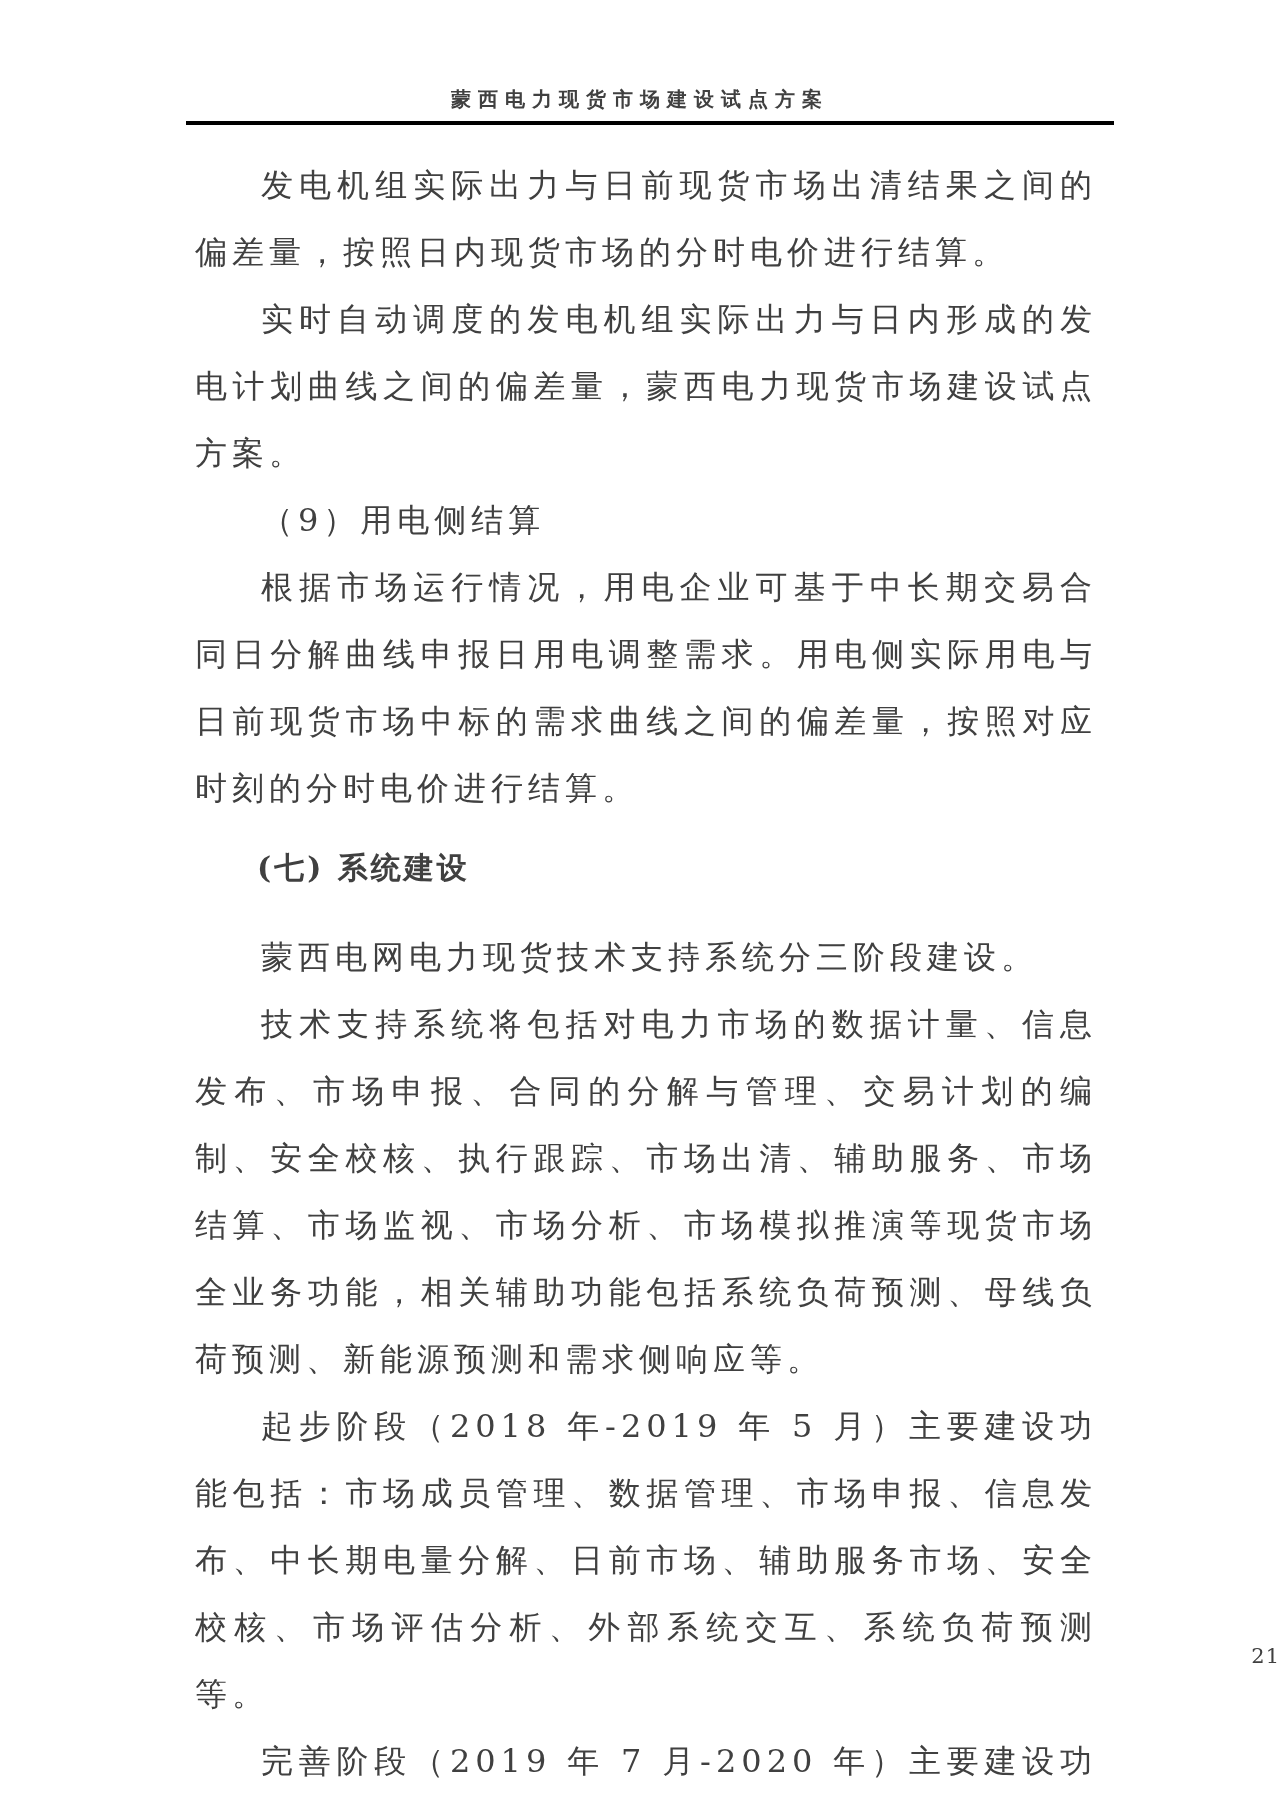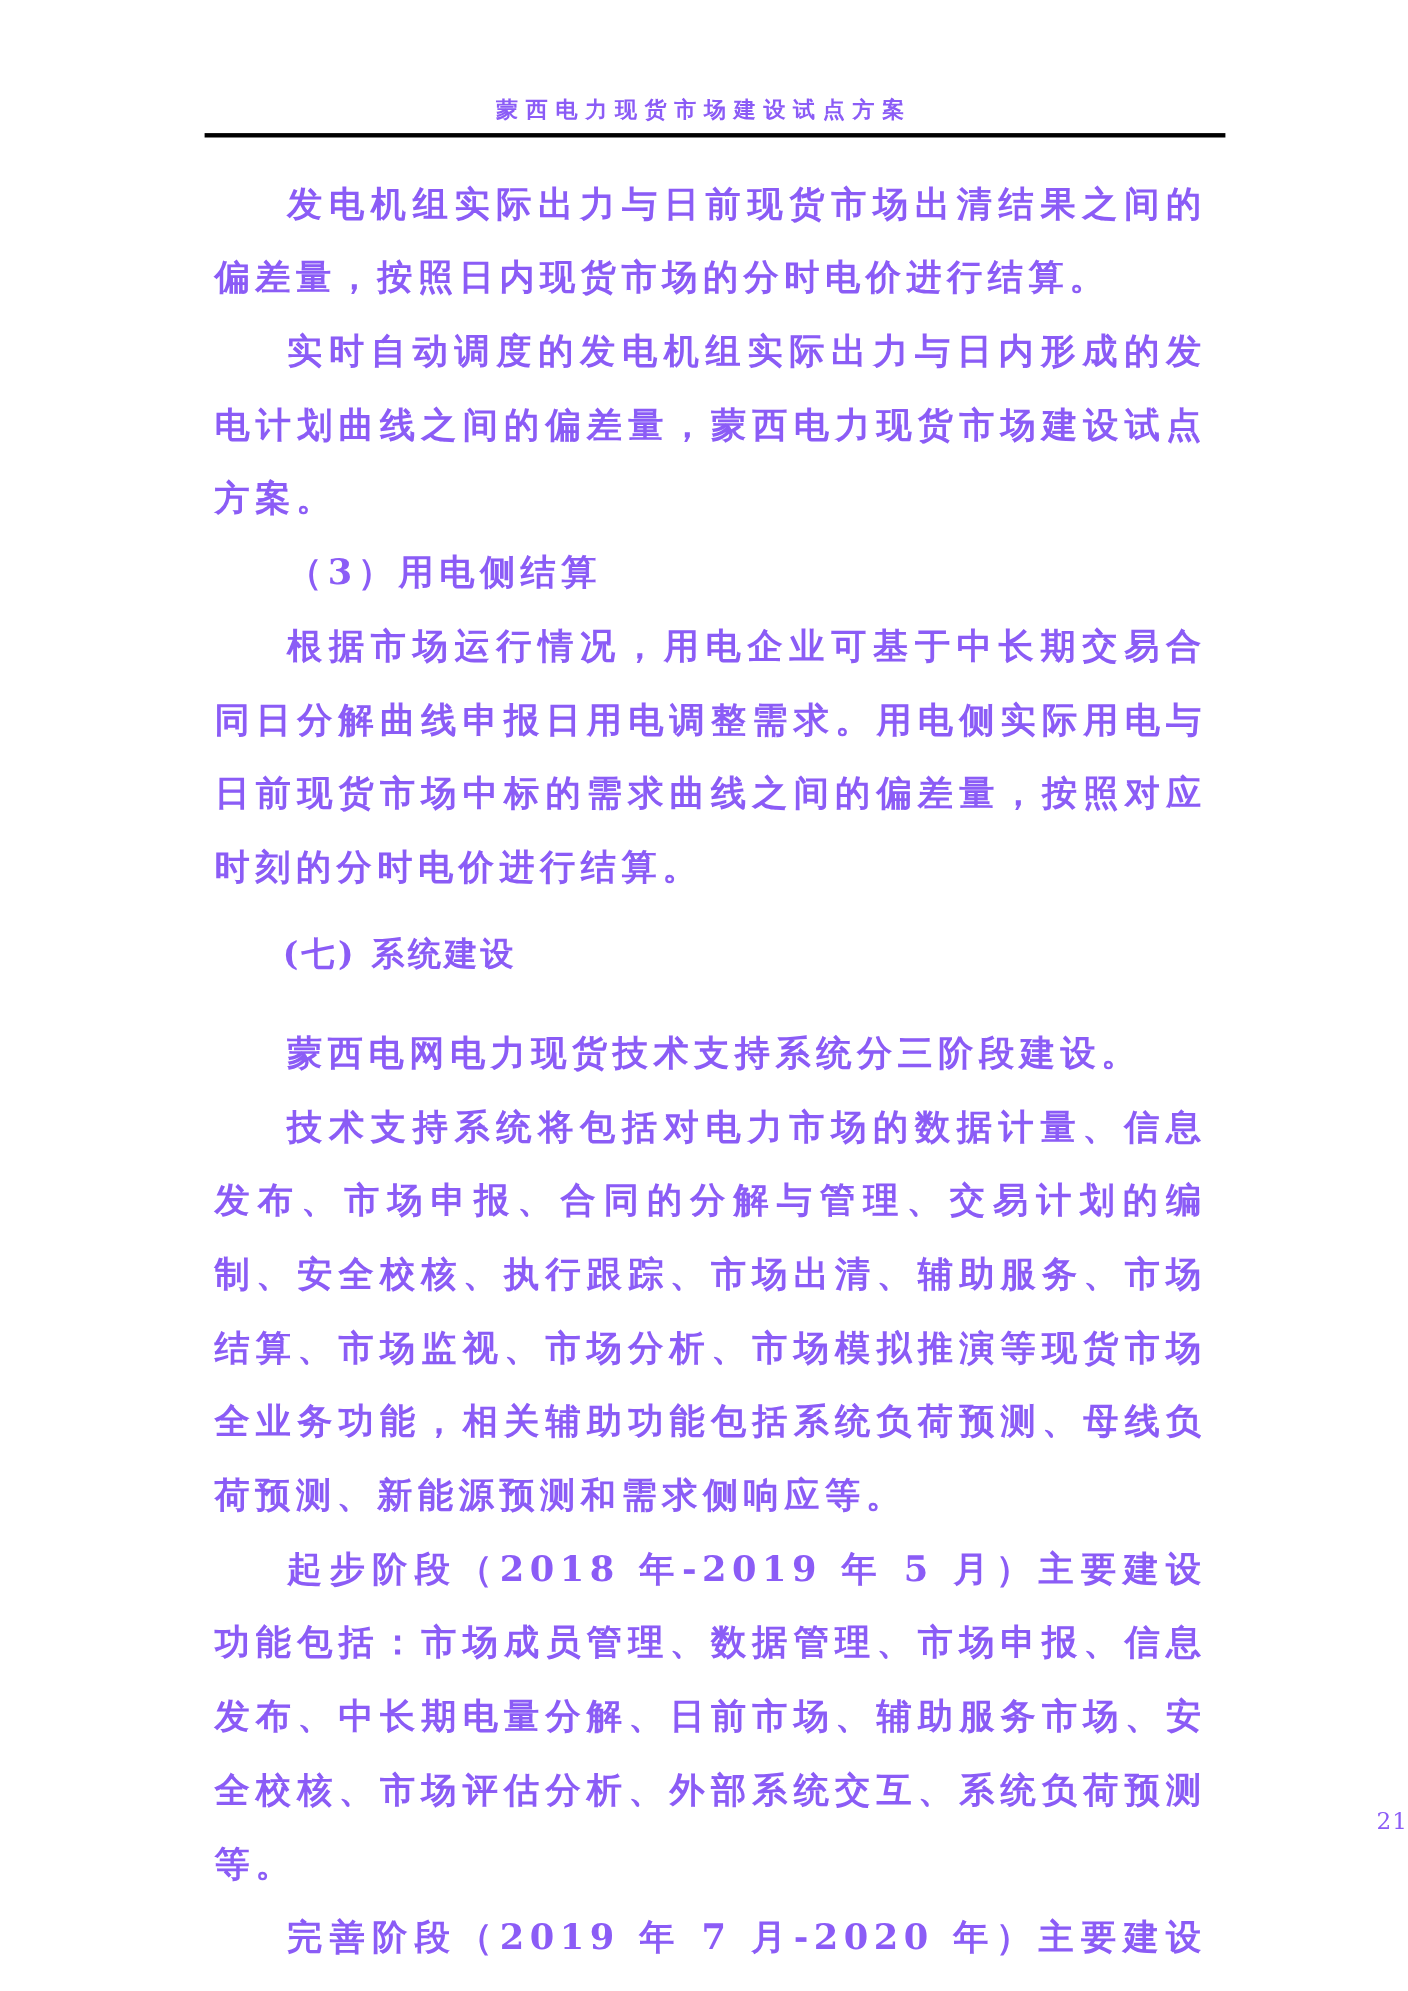--- a/index.html
+++ b/index.html
@@ -6,21 +6,21 @@
   html, body {
     margin: 0;
     padding: 0;
     background: #ffffff;
   }
   .page {
     position: relative;
     width: 1280px;
     height: 1810px;
     background: #ffffff;
-    color: #8b5cf6;
+    color: #404040;
     font-family: "DejaVu Serif", "Liberation Serif", serif;
     overflow: hidden;
     border-radius: 25px;
   }
   .header-title {
     position: absolute;
     top: 86px;
     left: 0;
     width: 100%;
     text-align: center;
@@ -44,21 +44,20 @@
     width: 902px;
     font-size: 32px;
     line-height: 67px;
     text-align: justify;
     text-justify: inter-character;
   }
   .para {
     margin: 0;
     text-indent: 66px;
     letter-spacing: 5px;
-    font-weight: bold;
   }
   .section-heading {
     margin: 8px 0 18px 0;
     padding-left: 62px;
     text-indent: 0;
     font-size: 30px;
     line-height: 76px;
     font-weight: bold;
     letter-spacing: 3px;
     text-align: left;
@@ -80,21 +79,21 @@
 
 <div class="page">
 
   <div class="header-title">蒙西电力现货市场建设试点方案</div>
 
   <div class="header-rule"></div>
 
   <div class="doc-body">
     <p class="para">发电机组实际出力与日前现货市场出清结果之间的偏差量，按照日内现货市场的分时电价进行结算。</p>
     <p class="para">实时自动调度的发电机组实际出力与日内形成的发电计划曲线之间的偏差量，蒙西电力现货市场建设试点方案。</p>
-    <p class="para">（3）用电侧结算</p>
+    <p class="para">（9）用电侧结算</p>
     <p class="para">根据市场运行情况，用电企业可基于中长期交易合同日分解曲线申报日用电调整需求。用电侧实际用电与日前现货市场中标的需求曲线之间的偏差量，按照对应时刻的分时电价进行结算。</p>
     <h2 class="section-heading">(七) 系统建设</h2>
     <p class="para">蒙西电网电力现货技术支持系统分三阶段建设。</p>
     <p class="para">技术支持系统将包括对电力市场的数据计量、信息发布、市场申报、合同的分解与管理、交易计划的编制、安全校核、执行跟踪、市场出清、辅助服务、市场结算、市场监视、市场分析、市场模拟推演等现货市场全业务功能，相关辅助功能包括系统负荷预测、母线负荷预测、新能源预测和需求侧响应等。</p>
     <p class="para">起步阶段（2018 年-2019 年 5 月）主要建设功能包括：市场成员管理、数据管理、市场申报、信息发布、中长期电量分解、日前市场、辅助服务市场、安全校核、市场评估分析、外部系统交互、系统负荷预测等。</p>
     <p class="para">完善阶段（2019 年 7 月-2020 年）主要建设功能包括：</p>
   </div>
 
   <div class="page-footer">
     <span class="page-number">21</span>

